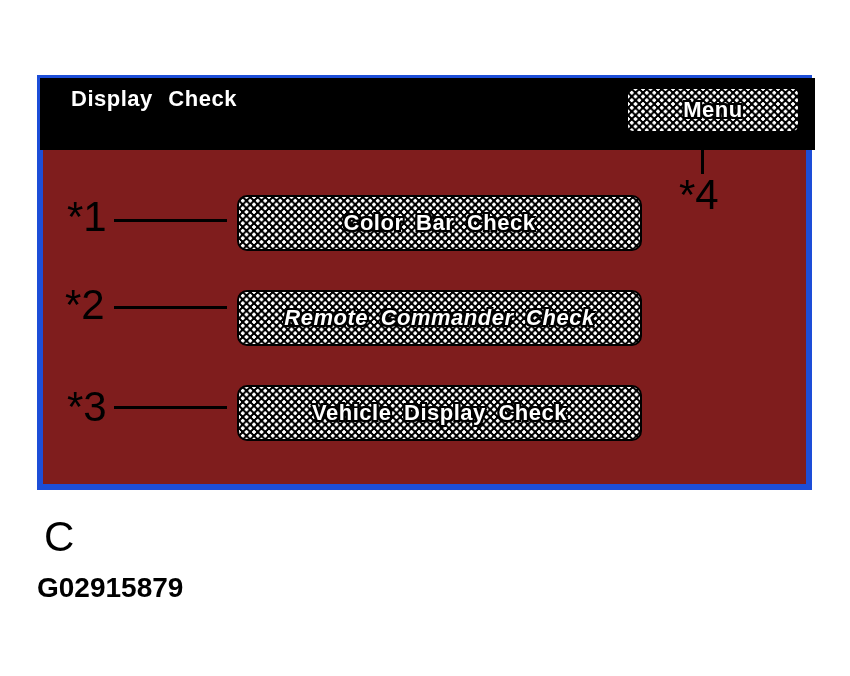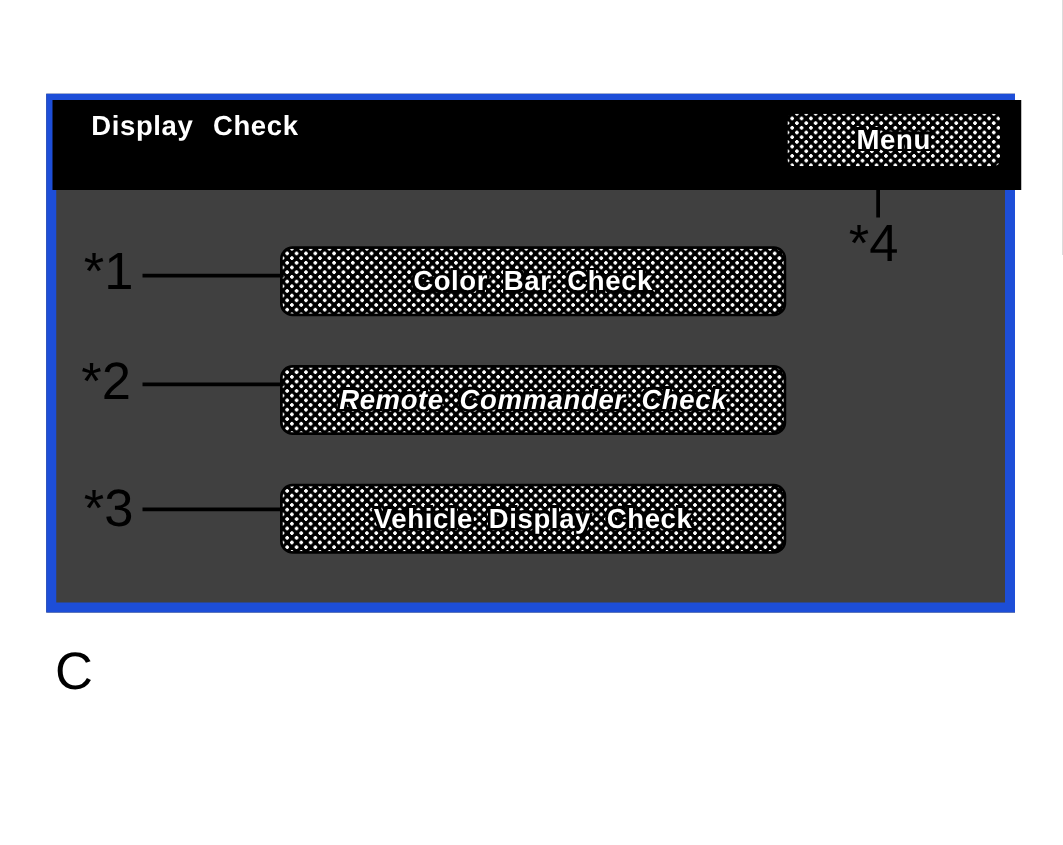--- a/index.html
+++ b/index.html
@@ -12,22 +12,22 @@
     font-family: "Liberation Sans", sans-serif;
     overflow: hidden;
   }
   
   .panel {
     position: absolute;
     left: 37px;
     top: 75px;
     width: 775px;
     height: 415px;
-    border: 8px solid #1d4ed8;
-    background: #404040;
+    border: 6px solid #1d4ed8;
+    background: #7f1d1d;
   }
   
   .header {
     position: absolute;
     left: -3px;
     top: -3px;
     width: 775px;
     height: 72px;
     background: #000000;
   }
@@ -68,21 +68,21 @@
     font-size: 22px;
     letter-spacing: 0.5px;
     word-spacing: 6px;
     white-space: nowrap;
     text-shadow:
       -2px -2px 0 #000, 2px -2px 0 #000, -2px 2px 0 #000, 2px 2px 0 #000,
       -2px 0 0 #000, 2px 0 0 #000, 0 -2px 0 #000, 0 2px 0 #000;
   }
   .check-btn {
     position: absolute;
-    left: 179px;
+    left: 194px;
     width: 405px;
     height: 56px;
     border: 2px solid #000;
     border-radius: 10px;
     display: flex;
     align-items: center;
     justify-content: center;
   }
   .btn-1 { top: 114px; }
   .btn-2 { top: 209px; font-style: italic; }
@@ -168,14 +168,15 @@
   <div class="callout co-2">*2</div>
   <div class="lead-h lh-2"></div>
 
   <div class="callout co-3">*3</div>
   <div class="lead-h lh-3"></div>
 
   <div class="lead-v"></div>
   <div class="callout co-4">*4</div>
 
   <div class="fig-letter">C</div>
+  <div class="fig-id">G02915879</div>
 
 </div>
 
 </body></html>

